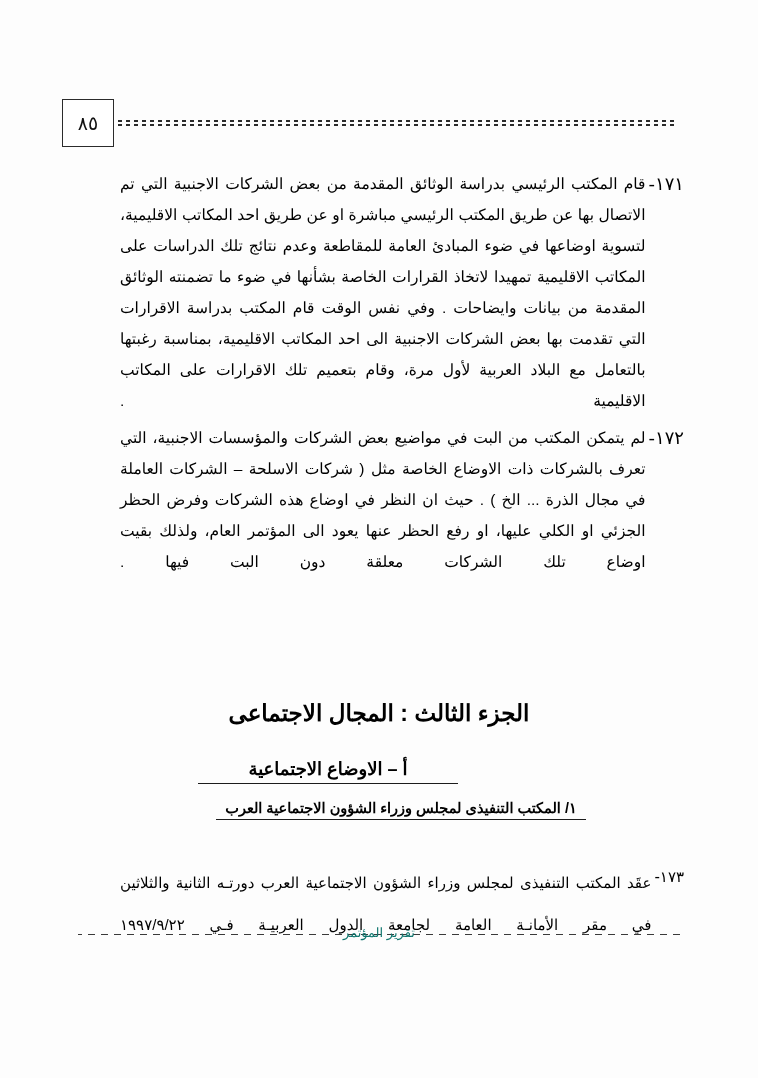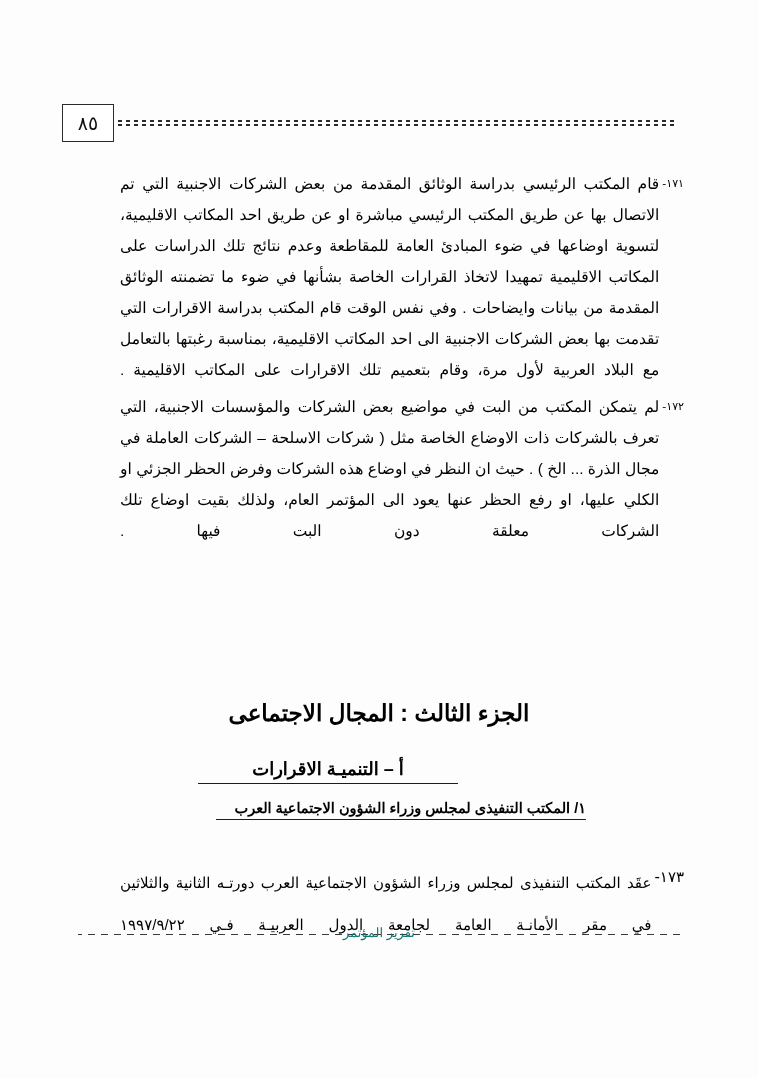--- a/index.html
+++ b/index.html
@@ -30,21 +30,21 @@
     top: 104px;
     left: 62px;
     right: 78px;
     height: 38px;
     display: flex;
     flex-direction: row-reverse;
     align-items: center;
   }
   .page-number-box {
     width: 52px;
-    height: 38px;
+    height: 48px;
     border: 1.5px solid #2b2b2b;
     display: flex;
     align-items: center;
     justify-content: center;
     background: #ffffff;
     box-sizing: border-box;
   }
   .page-number {
     font-family: "DejaVu Sans", sans-serif;
     font-size: 19px;
@@ -91,21 +91,21 @@
 
   .para {
     display: flex;
     flex-direction: row;
     align-items: flex-start;
     margin-bottom: 6px;
   }
   .para-num {
     flex: 0 0 auto;
     font-family: "DejaVu Sans", sans-serif;
-    font-size: 11px;
+    font-size: 18px;
     line-height: 31px;
     white-space: nowrap;
     padding-left: 3px;
   }
   .para-body {
     flex: 1 1 auto;
     font-size: 15.5px;
     line-height: 31px;
     text-align: justify;
     text-align-last: right;
@@ -141,21 +141,21 @@
     width: 260px;
     text-align: center;
     font-size: 18px;
     padding-bottom: 3px;
     border-bottom: 1.6px solid #1c1c1c;
   }
   .sub-head-b {
     top: 800px;
     right: 172px;
     width: 370px;
-    text-align: right;
+    text-align: center;
     font-size: 14.5px;
     padding-bottom: 3px;
     border-bottom: 1.6px solid #1c1c1c;
   }
 
   .tail {
     position: absolute;
     top: 862px;
     left: 72px;
     width: 612px;
@@ -221,21 +221,21 @@
 
     <div class="para">
       <span class="para-num">١٧٢-</span>
       <span class="para-body justify-last">لم يتمكن المكتب من البت في مواضيع بعض الشركات والمؤسسات الاجنبية، التي تعرف بالشركات ذات الاوضاع الخاصة مثل ( شركات الاسلحة – الشركات العاملة في مجال الذرة ... الخ ) . حيث ان النظر في اوضاع هذه الشركات وفرض الحظر الجزئي او الكلي عليها، او رفع الحظر عنها يعود الى المؤتمر العام، ولذلك بقيت اوضاع تلك الشركات معلقة دون البت فيها .</span>
     </div>
 
   </div>
 
   <div class="section-title">الجزء الثالث : المجال الاجتماعى</div>
 
-  <div class="sub-head sub-head-a">أ – التنميـة الاقرارات</div>
+  <div class="sub-head sub-head-a">أ – الاوضاع الاجتماعية</div>
   <div class="sub-head sub-head-b">١/ المكتب التنفيذى لمجلس وزراء الشؤون الاجتماعية العرب</div>
 
   <div class="tail">
     <div class="para">
       <span class="para-num">١٧٣-</span>
       <span class="para-body justify-last">عقَد المكتب التنفيذى لمجلس وزراء الشؤون الاجتماعية العرب دورتـه الثانية والثلاثين في مقر الأمانـة العامة لجامعة الدول العربيـة فـي ١٩٩٧/٩/٢٢</span>
     </div>
   </div>
 
   <div class="footer">

